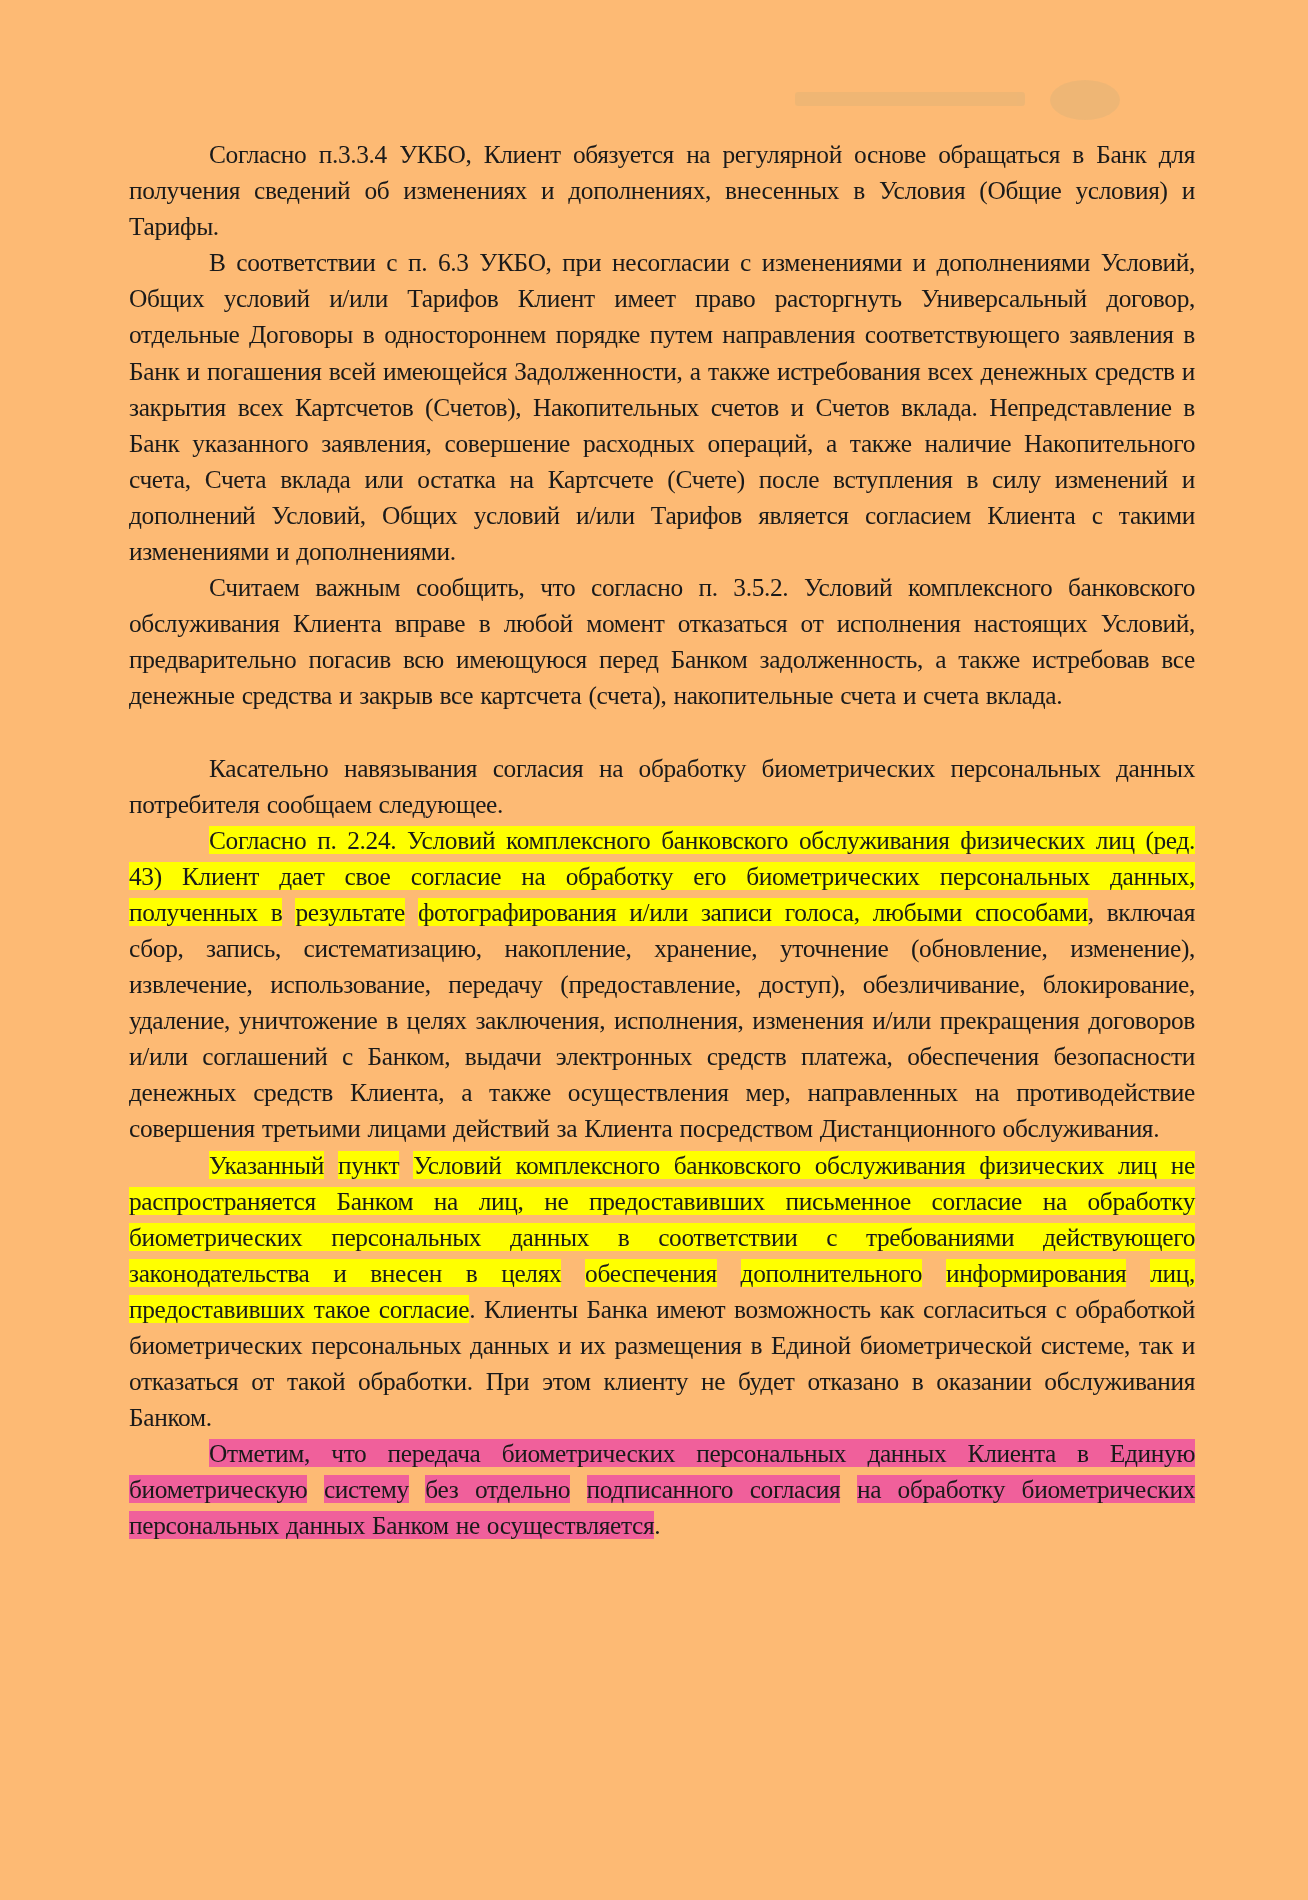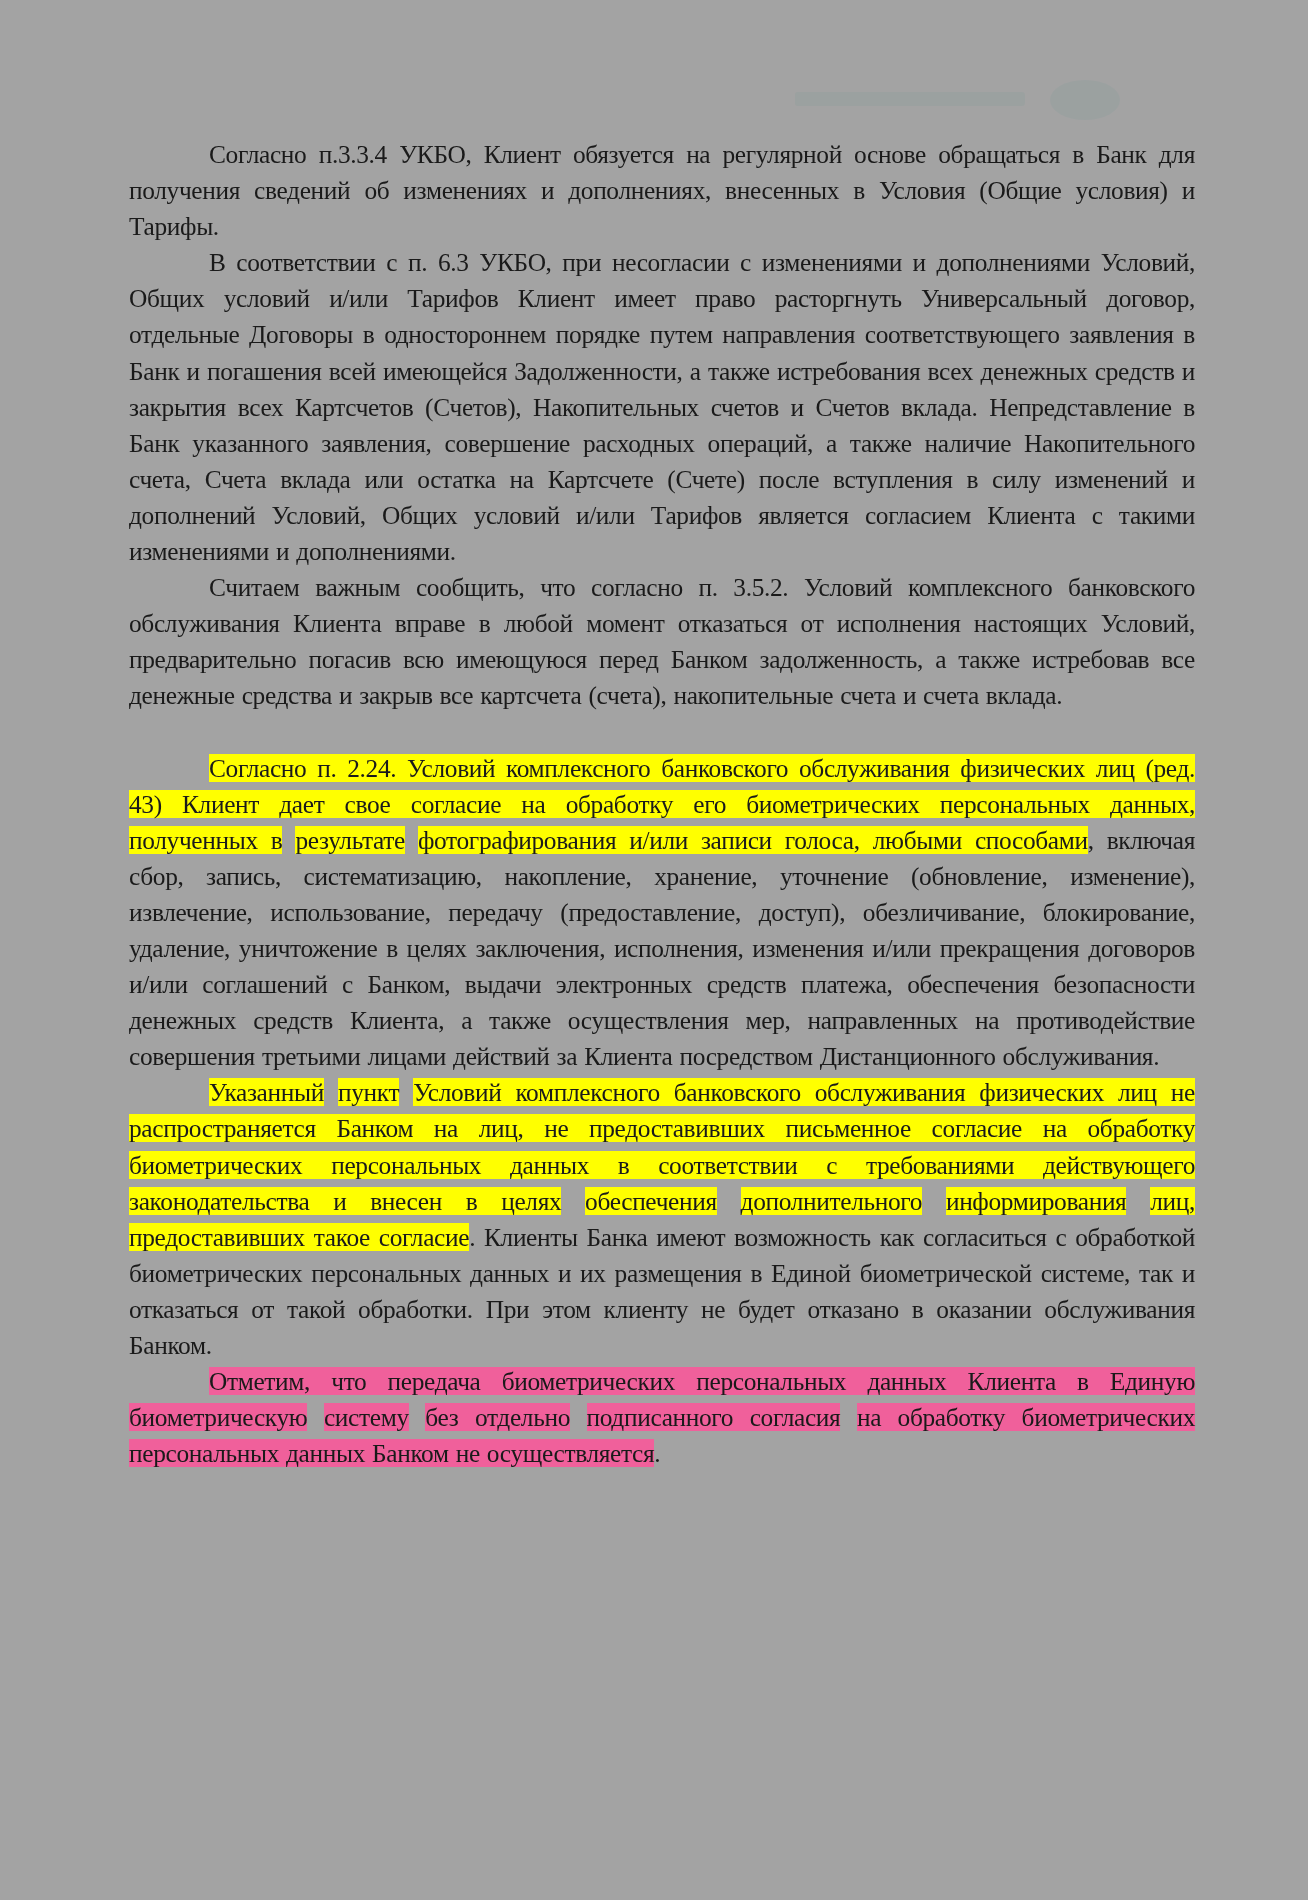--- a/index.html
+++ b/index.html
@@ -13,21 +13,21 @@
     position: relative;
     overflow: hidden;
     font-family: "Liberation Serif", "DejaVu Serif", serif;
     color: #1a1a1a;
   }
   .page {
     position: absolute;
     left: 0; top: 0;
     width: 1308px;
     height: 1900px;
-    background: #a3a3a3;
+    background: #fdba74;
   }
   .bleed {
     position: absolute;
     left: 795px;
     top: 80px;
     width: 340px;
     height: 40px;
     opacity: 0.07;
     pointer-events: none;
   }
@@ -81,17 +81,18 @@
   <div class="bleed">
     <div class="bar"></div>
     <div class="mark"></div>
   </div>
 
   <div class="content">
       <p class="para"><span>Согласно п.3.3.4 УКБО, Клиент обязуется на регулярной основе обращаться в Банк для получения сведений об изменениях и дополнениях, внесенных в Условия (Общие условия) и Тарифы.</span></p>
       <p class="para"><span>В соответствии с п. 6.3 УКБО, при несогласии с изменениями и дополнениями Условий, Общих условий и/или Тарифов Клиент имеет право расторгнуть Универсальный договор, отдельные Договоры в одностороннем порядке путем направления соответствующего заявления в Банк и погашения всей имеющейся Задолженности, а также истребования всех денежных средств и закрытия всех Картсчетов (Счетов), Накопительных счетов и Счетов вклада. Непредставление в Банк указанного заявления, совершение расходных операций, а также наличие Накопительного счета, Счета вклада или остатка на Картсчете (Счете) после вступления в силу изменений и дополнений Условий, Общих условий и/или Тарифов является согласием Клиента с такими изменениями и дополнениями.</span></p>
       <p class="para"><span>Считаем важным сообщить, что согласно п. 3.5.2. Условий комплексного банковского обслуживания Клиента вправе в любой момент отказаться от исполнения настоящих Условий, предварительно погасив всю имеющуюся перед Банком задолженность, а также истребовав все денежные средства и закрыв все картсчета (счета), накопительные счета и счета вклада.</span></p>
       <div class="gap"></div>
+      <p class="para"><span>Касательно навязывания согласия на обработку биометрических персональных данных потребителя сообщаем следующее.</span></p>
       <p class="para"><span class="hl-yellow" style="background: rgb(255, 255, 0);">Согласно п. 2.24. Условий комплексного банковского обслуживания физических лиц (ред. 43) Клиент дает свое согласие на обработку его биометрических персональных данных,</span><span> </span><span class="hl-yellow" style="background: rgb(255, 255, 0);">полученных в</span><span> </span><span class="hl-yellow" style="background: rgb(255, 255, 0);">результате</span><span> </span><span class="hl-yellow" style="background: rgb(255, 255, 0);">фотографирования и/или записи голоса, любыми способами</span><span>, включая сбор, запись, систематизацию, накопление, хранение, уточнение (обновление, изменение), извлечение, использование, передачу (предоставление, доступ), обезличивание, блокирование, удаление, уничтожение в целях заключения, исполнения, изменения и/или прекращения договоров и/или соглашений с Банком, выдачи электронных средств платежа, обеспечения безопасности денежных средств Клиента, а также осуществления мер, направленных на противодействие совершения третьими лицами действий за Клиента посредством Дистанционного обслуживания.</span></p>
       <p class="para"><span class="hl-yellow" style="background: rgb(255, 255, 0);">Указанный</span><span> </span><span class="hl-yellow" style="background: rgb(255, 255, 0);">пункт</span><span> </span><span class="hl-yellow" style="background: rgb(255, 255, 0);">Условий комплексного банковского обслуживания физических лиц не распространяется Банком на лиц, не предоставивших письменное согласие на обработку биометрических персональных данных в соответствии с требованиями действующего законодательства и внесен в целях</span><span> </span><span class="hl-yellow" style="background: rgb(255, 255, 0);">обеспечения</span><span> </span><span class="hl-yellow" style="background: rgb(255, 255, 0);">дополнительного</span><span> </span><span class="hl-yellow" style="background: rgb(255, 255, 0);">информирования</span><span> </span><span class="hl-yellow" style="background: rgb(255, 255, 0);">лиц, предоставивших такое согласие</span><span>. Клиенты Банка имеют возможность как согласиться с обработкой биометрических персональных данных и их размещения в Единой биометрической системе, так и отказаться от такой обработки. При этом клиенту не будет отказано в оказании обслуживания Банком.</span></p>
       <p class="para"><span class="hl-pink" style="background: rgb(240, 96, 155);">Отметим, что передача биометрических персональных данных Клиента в Единую биометрическую</span><span> </span><span class="hl-pink" style="background: rgb(240, 96, 155);">систему</span><span> </span><span class="hl-pink" style="background: rgb(240, 96, 155);">без отдельно</span><span> </span><span class="hl-pink" style="background: rgb(240, 96, 155);">подписанного согласия</span><span> </span><span class="hl-pink" style="background: rgb(240, 96, 155);">на обработку биометрических персональных данных Банком не осуществляется</span><span>.</span></p>
     </div>
 </div>
 
 </body></html>

